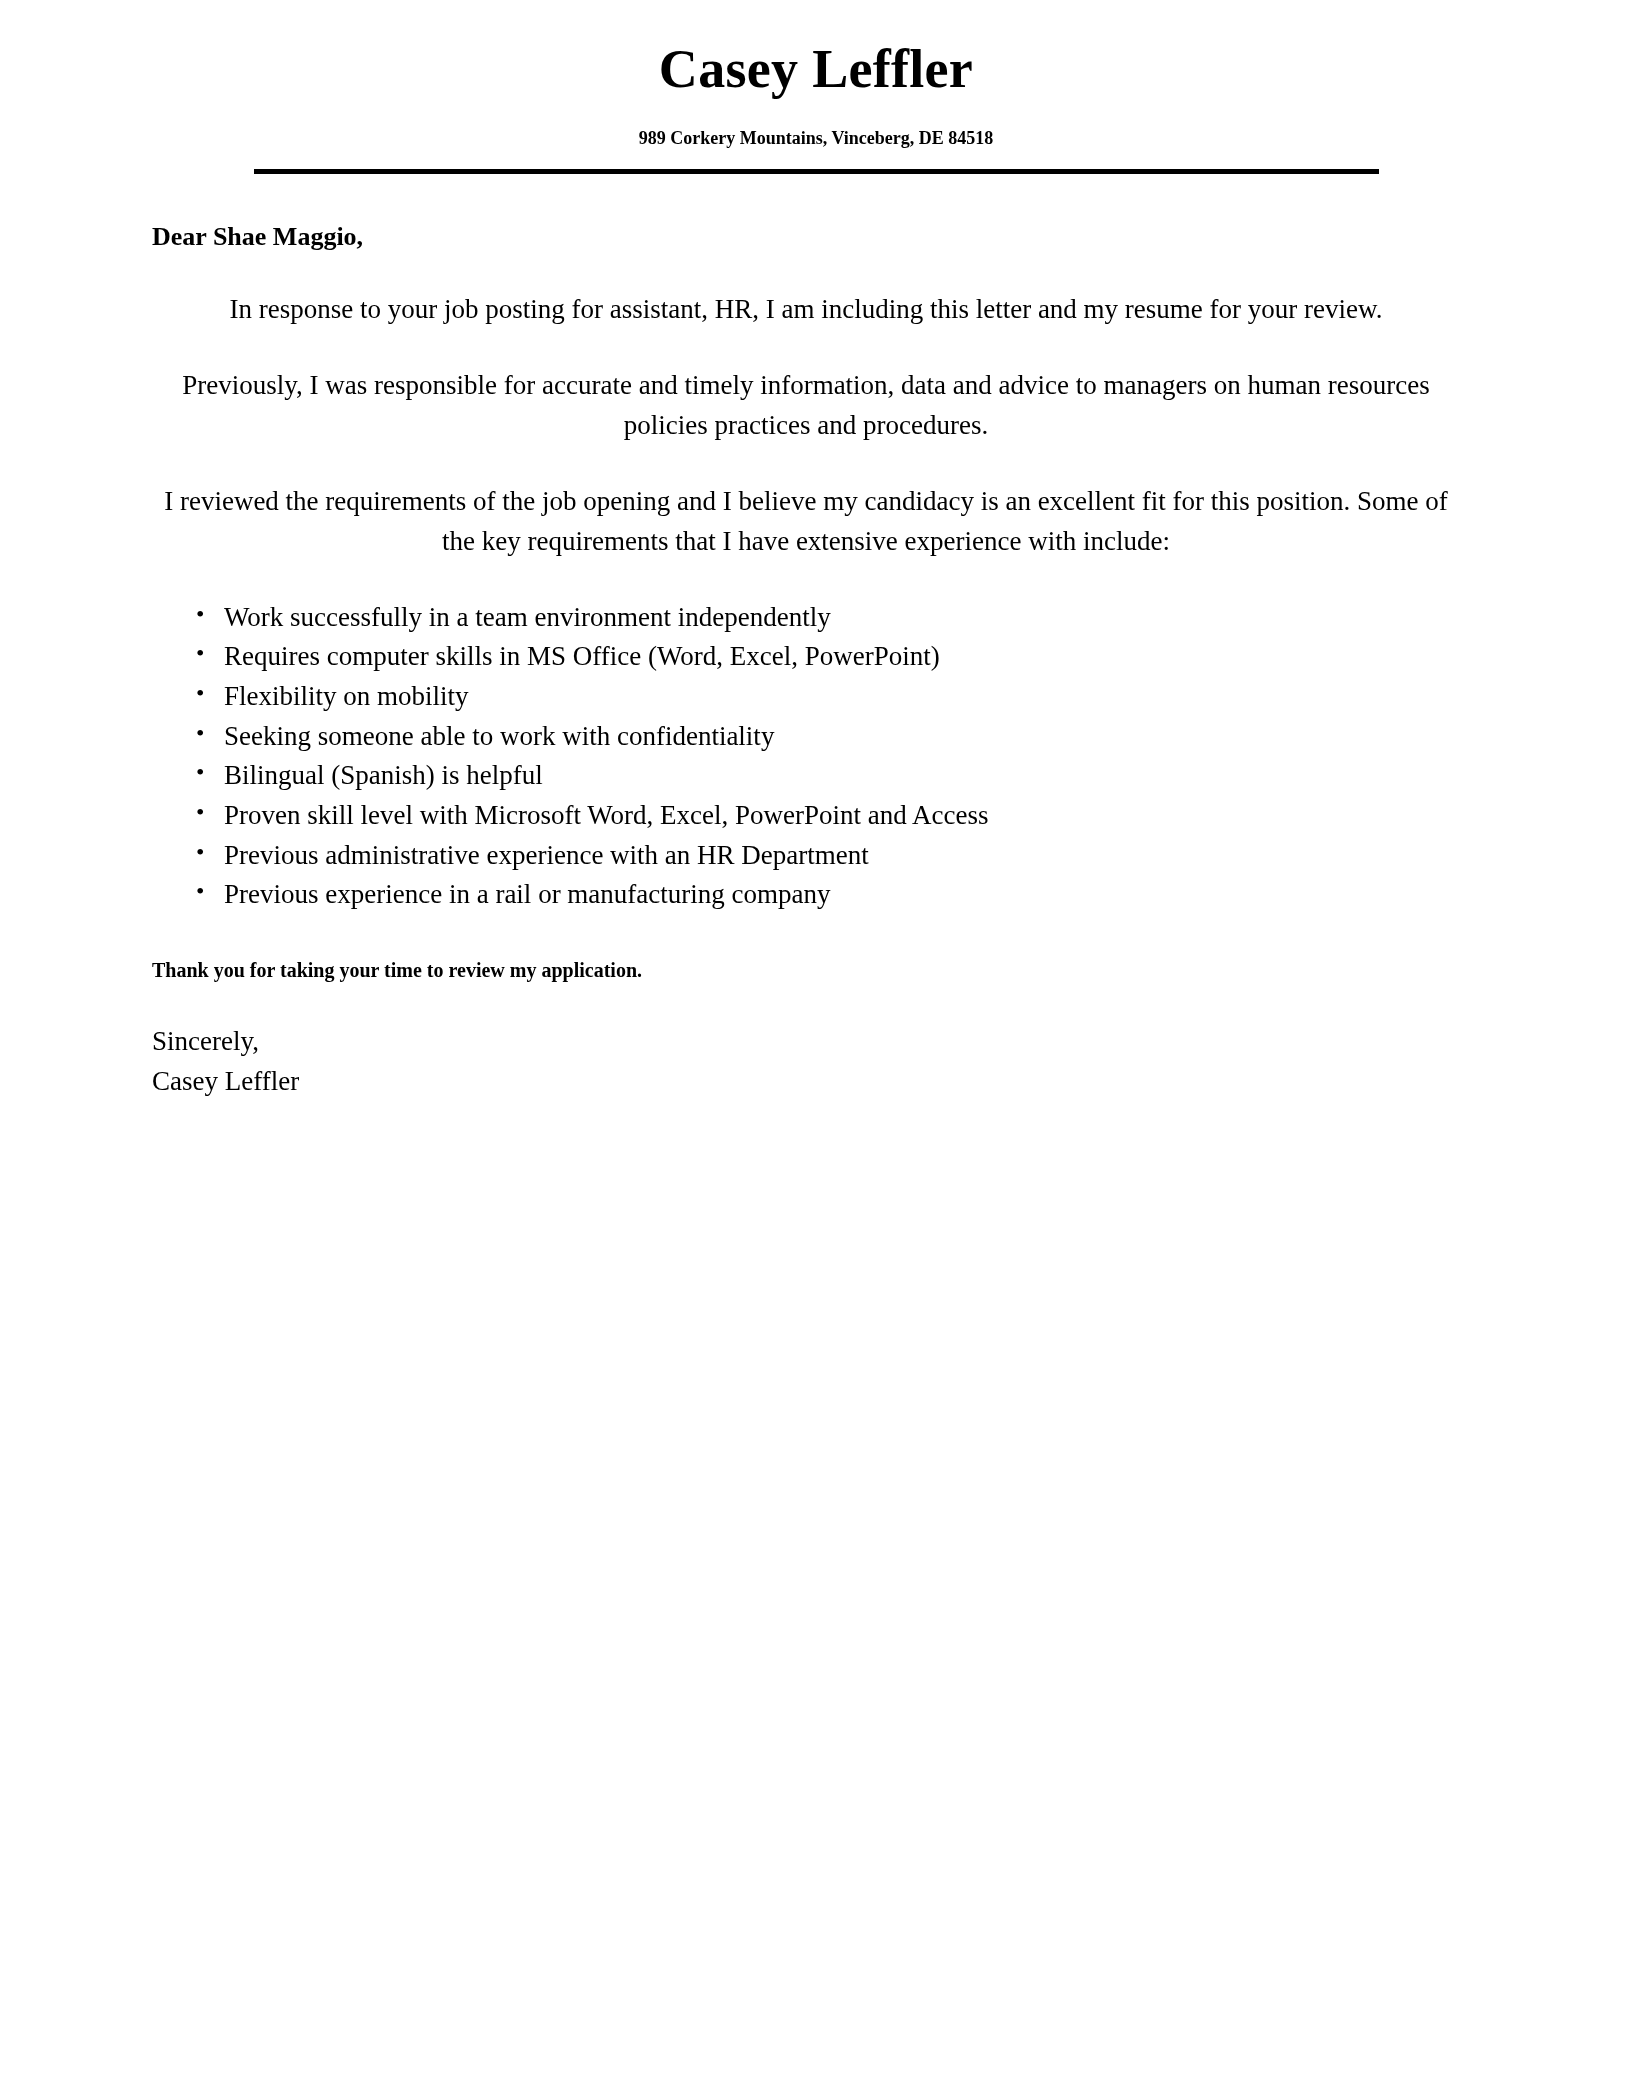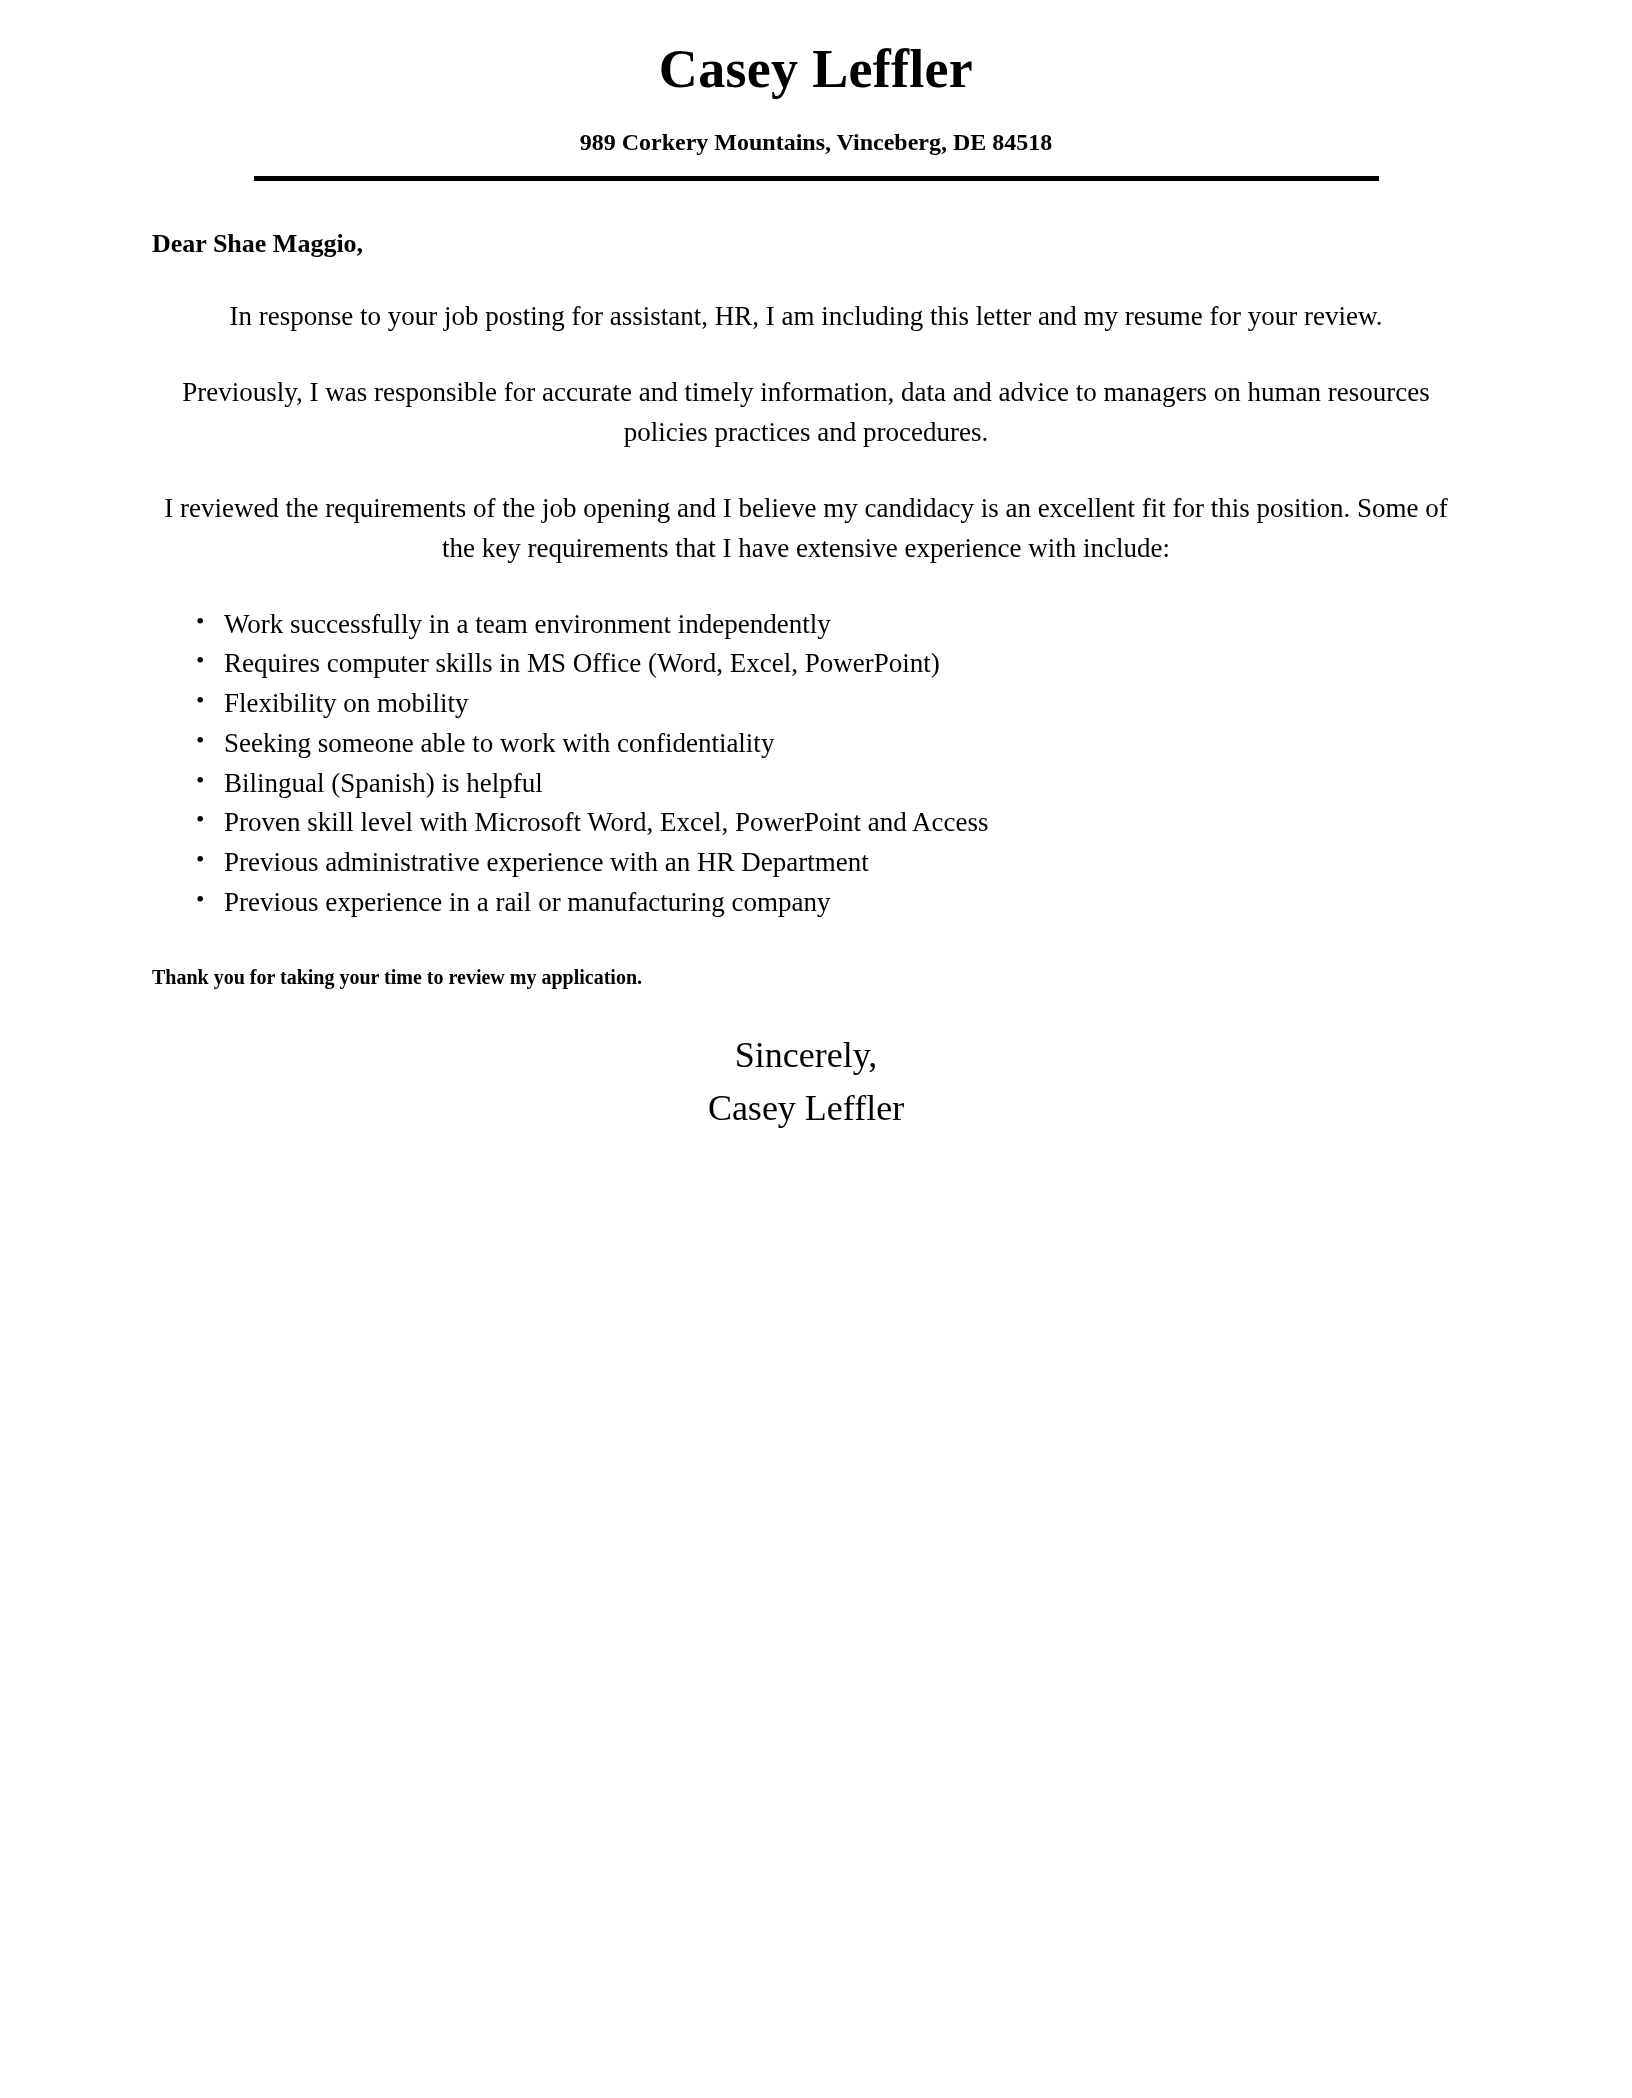--- a/index.html
+++ b/index.html
@@ -32,21 +32,21 @@
     text-align: center;
     font-size: 54px;
     font-weight: bold;
     line-height: 1.15;
     letter-spacing: 0.3px;
     margin: 0 auto;
     padding: 0 120px;
   }
   .letterhead-address {
     text-align: center;
-    font-size: 24px;
+    font-size: 18px;
     font-weight: bold;
     line-height: 1.2;
     margin: 0 auto;
     padding: 28px 120px 0 120px;
   }
   .letterhead-rule {
     margin: 19px auto 0 auto;
     width: 1125px;
     height: 5px;
     background: #000000;
@@ -90,23 +90,22 @@
     line-height: inherit;
   }
   .closing-thanks {
     font-size: 20px;
     font-weight: bold;
     line-height: 1.35;
     margin: 42px 0 0 0;
   }
   .signoff {
     margin-top: 38px;
-    font-size: 36px;
+    font-size: 27px;
     line-height: 1.47;
-    text-align: center;
   }
   .signoff div {
     margin: 0;
   }
 </style>
 </head>
 <body>
 
 <div class="page">
 

